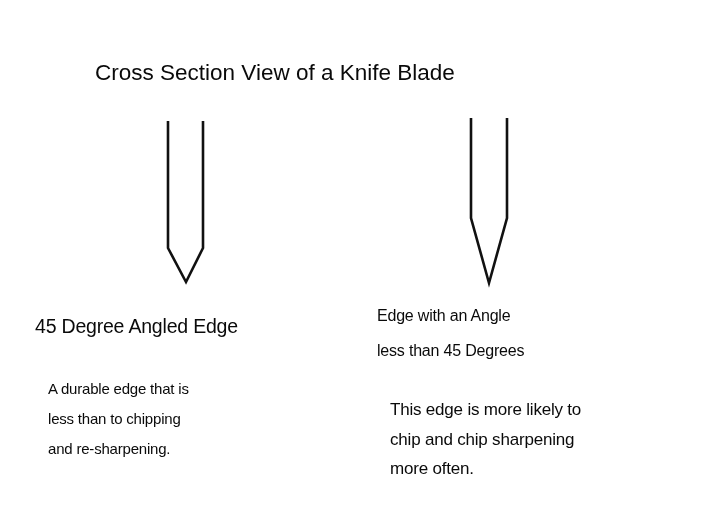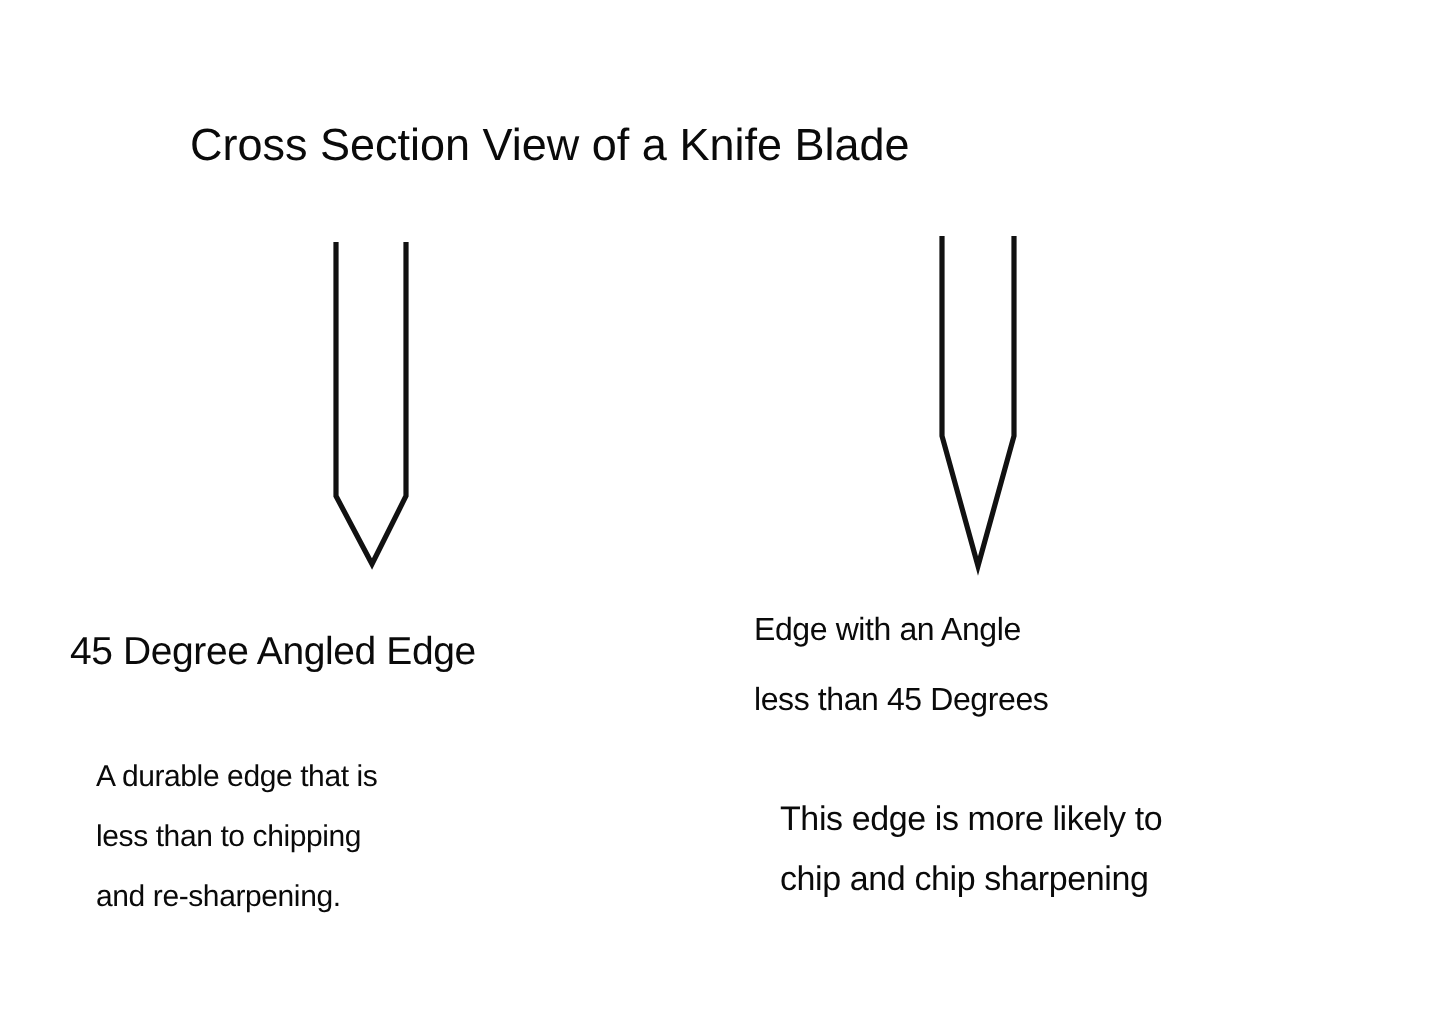--- a/index.html
+++ b/index.html
@@ -86,15 +86,16 @@
   </div>
 
   <div id="right-heading" class="txt">
     <span class="line">Edge with an Angle</span>
     <span class="line">less than 45 Degrees</span>
   </div>
 
   <div id="right-body" class="txt">
     <span class="line">This edge is more likely to</span>
     <span class="line">chip and chip sharpening</span>
+    <span class="line">more often.</span>
   </div>
 
 </div>
 
 </body></html>

